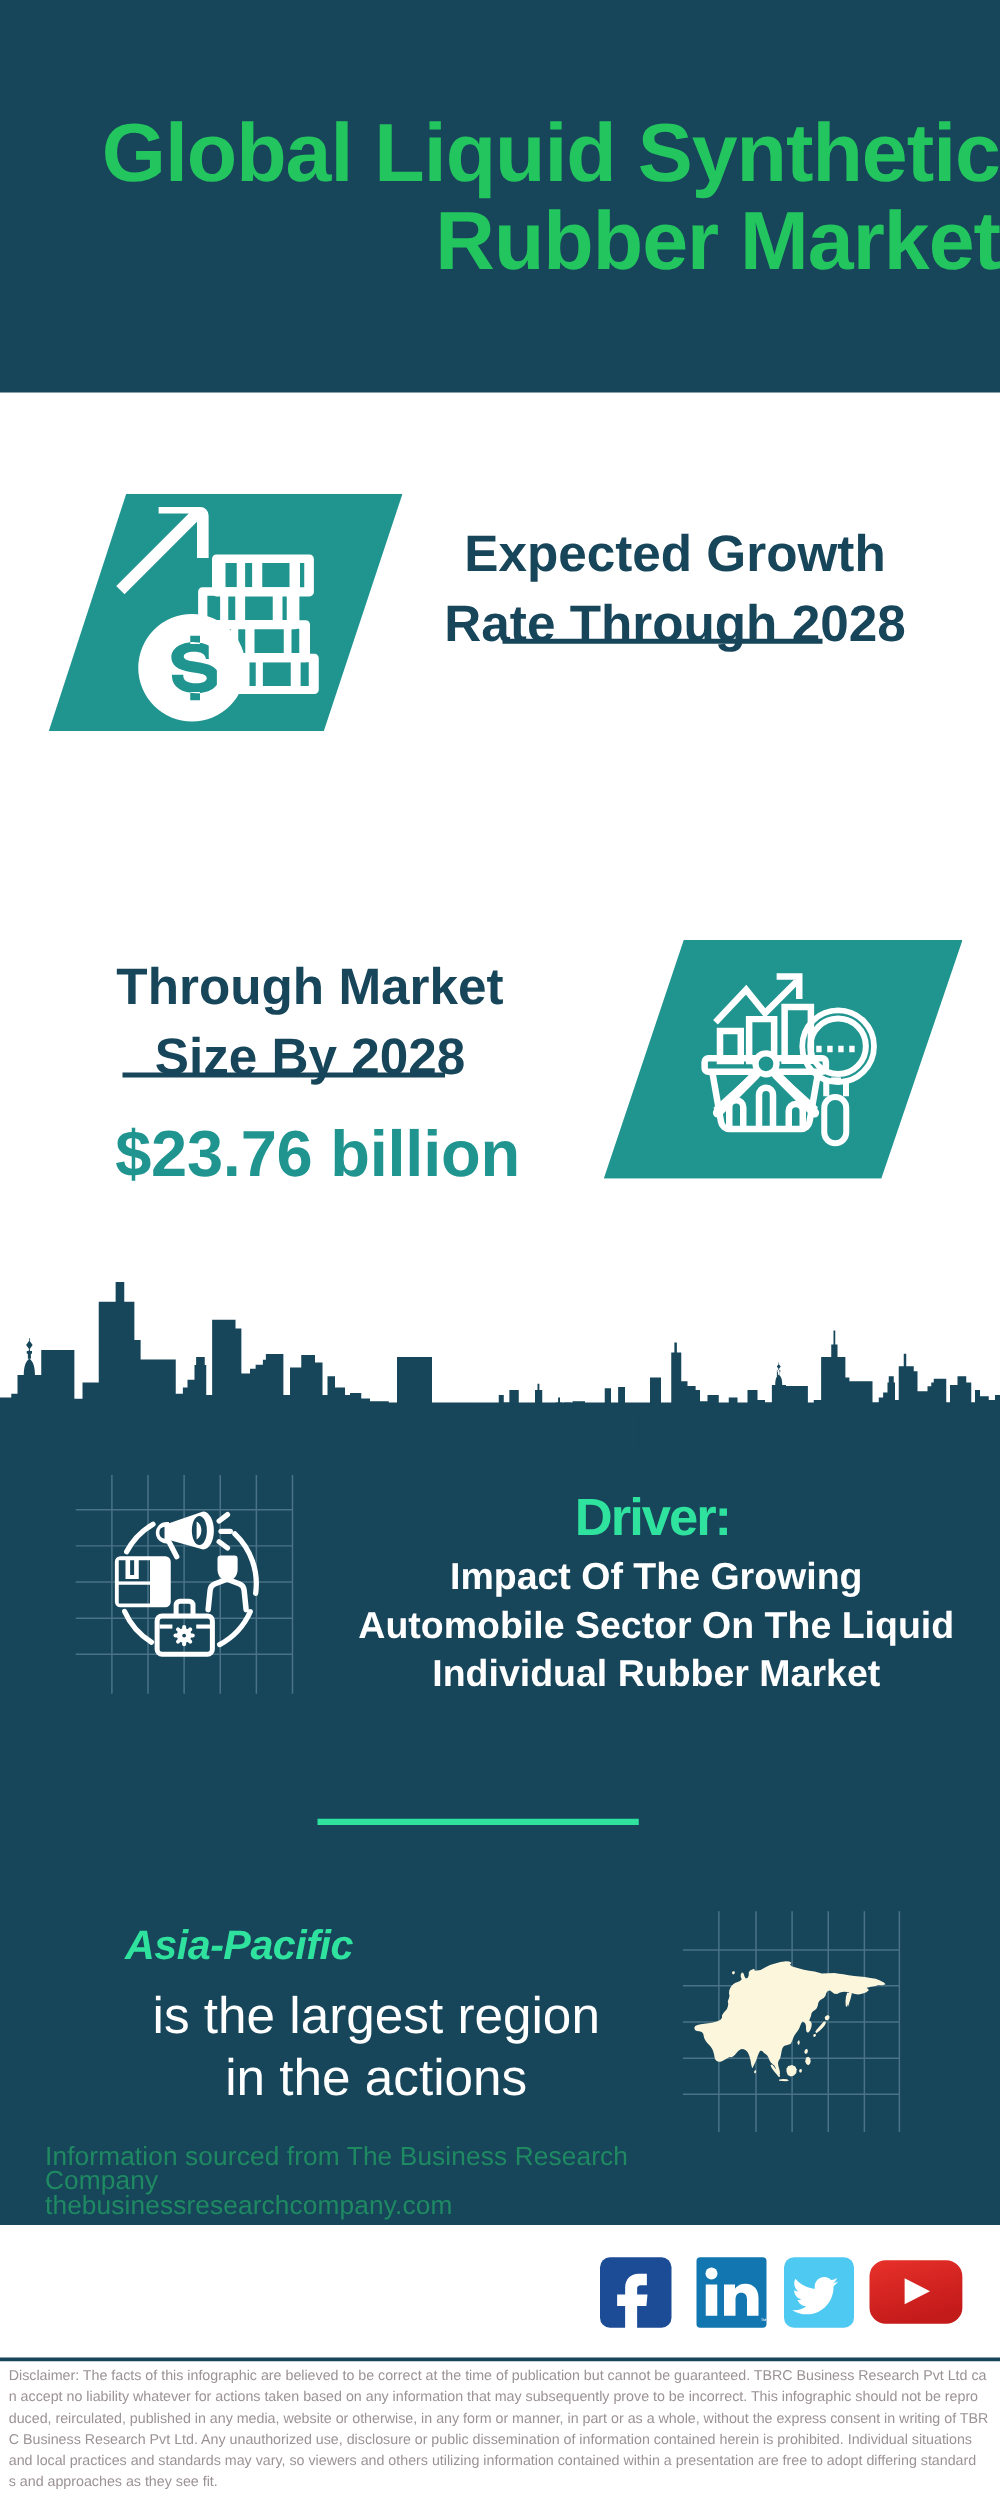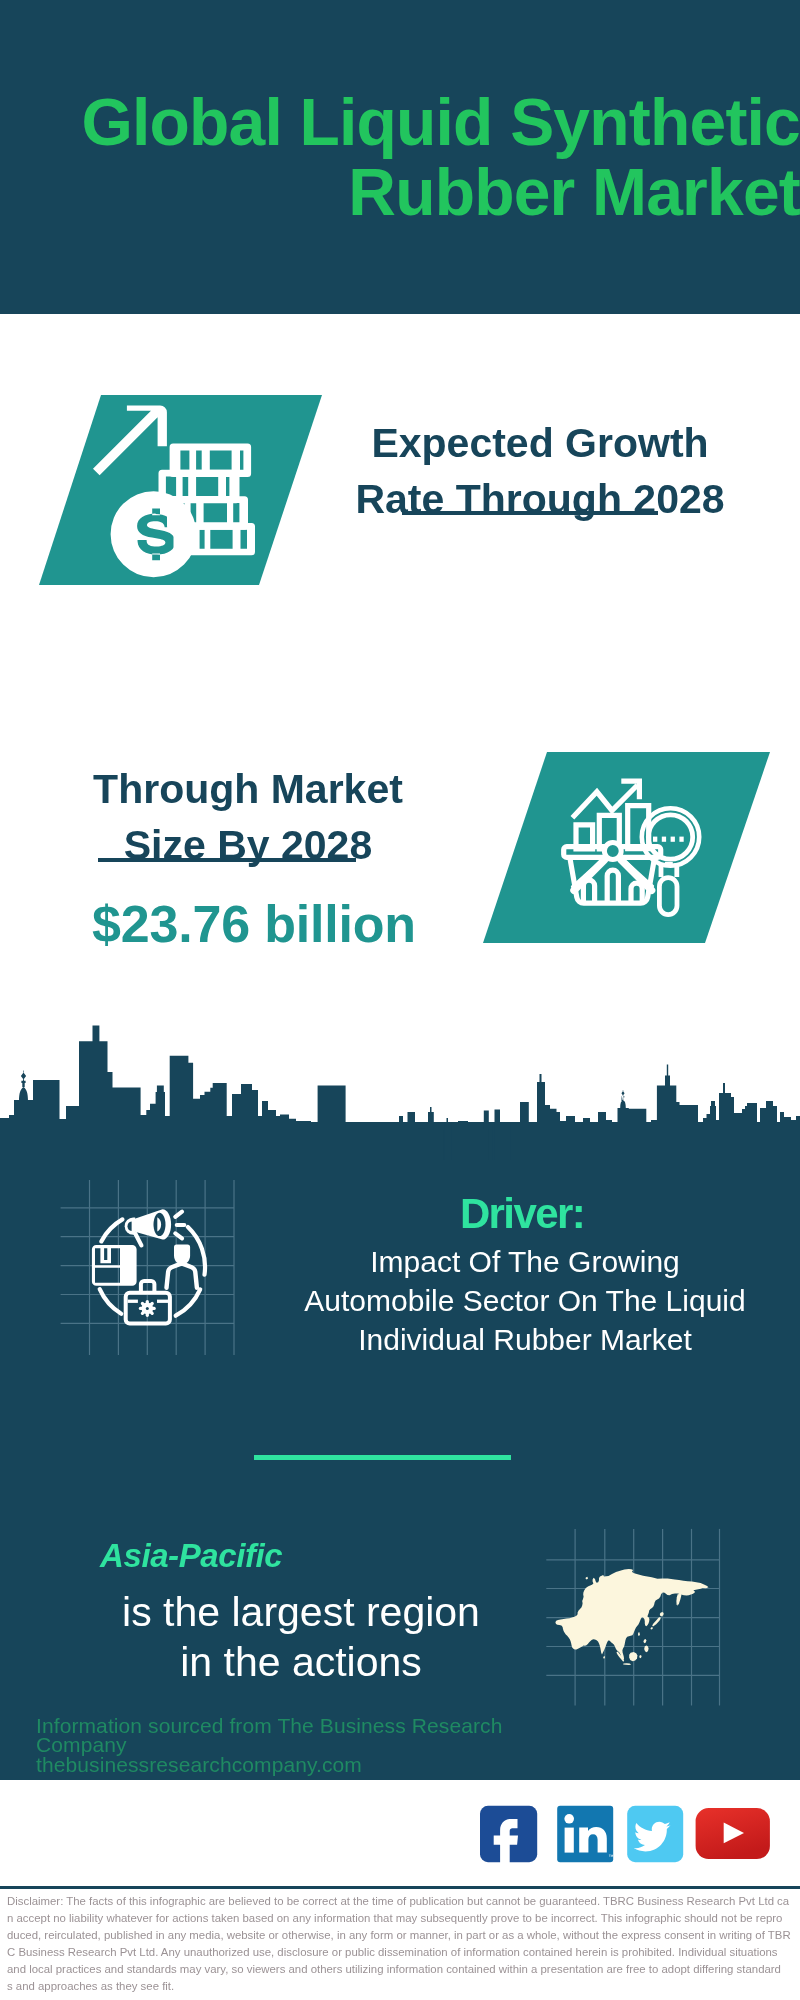--- a/index.html
+++ b/index.html
@@ -26,21 +26,21 @@
   .icon-abs { position:absolute; left:0; top:0; width:800px; height:2000px; pointer-events:none; }
 
   
   #darkband { position:absolute; left:0; top:1122px; width:800px; height:658px; background:#17455a; }
   .skyline-svg { position:absolute; left:0; top:0; width:800px; height:2000px; }
 
   
   #driver-label { position:absolute; left:322px; top:1192px; width:400px; text-align:center;
                   color:#2fe39f; font-weight:bold; font-size:42px; line-height:44px; letter-spacing:-1.6px; }
   #driver-text { position:absolute; left:275px; top:1242px; width:500px; text-align:center;
-                 color:#ffffff; font-weight:normal; font-size:30px; line-height:39px; }
+                 color:#ffffff; font-weight:bold; font-size:30px; line-height:39px; }
 
   
   #region-divider { position:absolute; left:254px; top:1455px; width:257px; height:5px; background:#2fe39f; }
   #region-name { position:absolute; left:100px; top:1532px; width:400px; text-align:left;
                  color:#2fe39f; font-weight:bold; font-size:33px; line-height:48px; letter-spacing:-0.4px;font-style:italic; }
   #region-desc { position:absolute; left:101px; top:1588px; width:400px; text-align:center;
                  color:#ffffff; font-weight:normal; font-size:41px; line-height:49.7px; letter-spacing:0px; }
 
   
   #footer-src { position:absolute; left:36px; top:1716px; width:470px;

